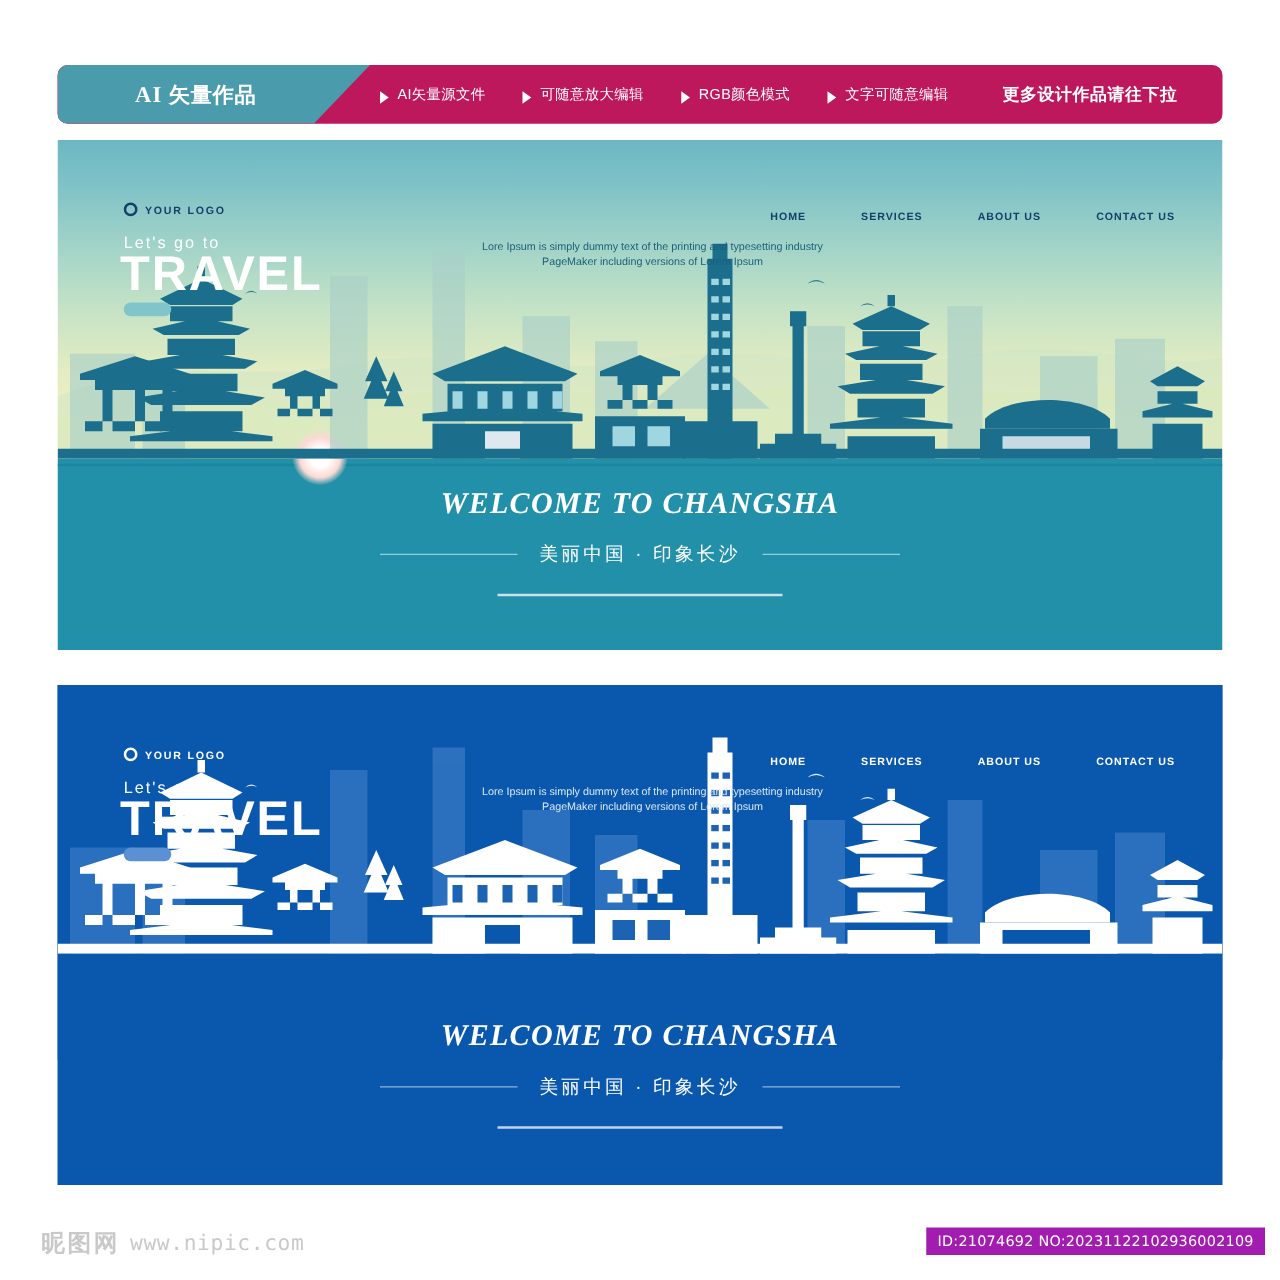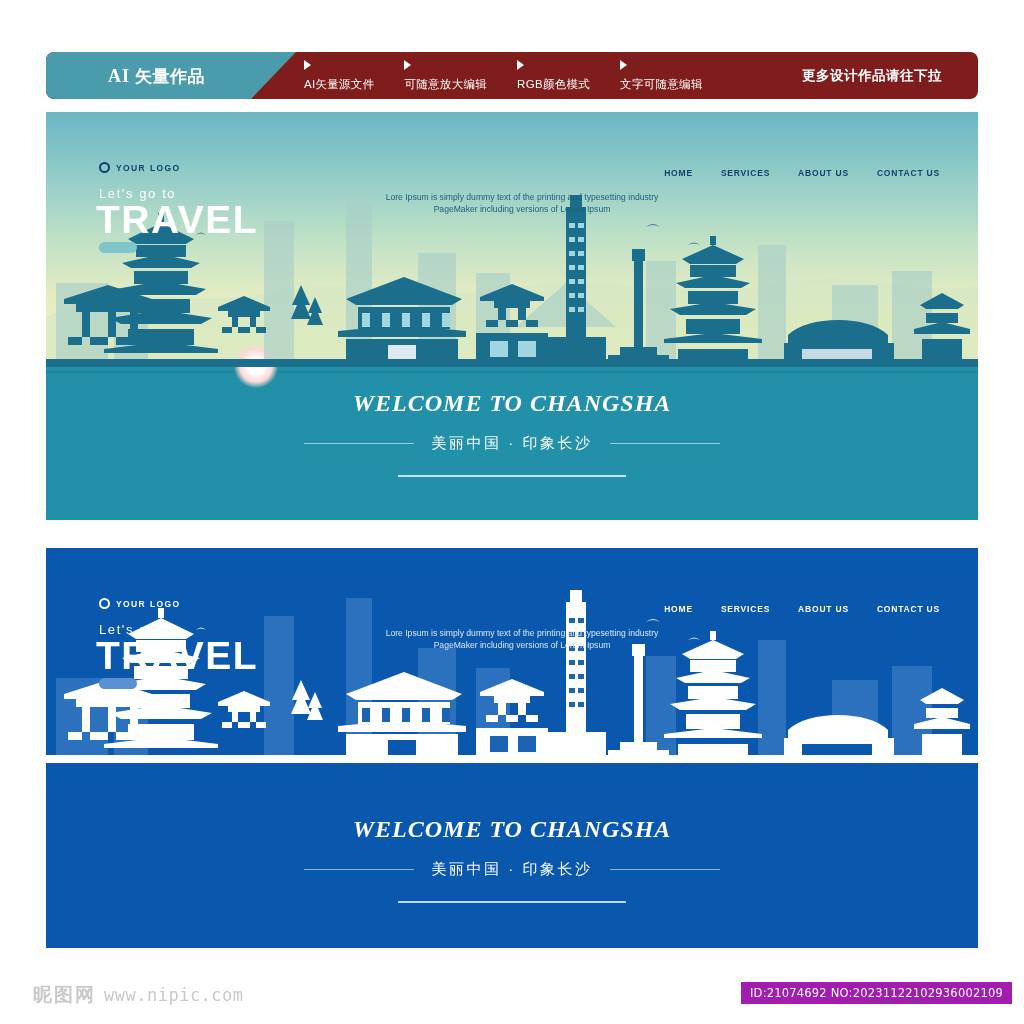--- a/index.html
+++ b/index.html
@@ -3,40 +3,40 @@
 <meta charset="utf-8">
 <style>
   * { margin:0; padding:0; box-sizing:border-box; }
   html,body { width:1024px; height:1024px; background:#ffffff;
               font-family:"Liberation Sans", sans-serif; overflow:hidden; }
   body { position:relative; }
 
   
   .featurebar{
     position:absolute; left:46px; top:52px; width:932px; height:47px;
-    border-radius:8px; overflow:hidden; background:#7f1d1d;
+    border-radius:8px; overflow:hidden; background:#be185d;
   }
   .fb-left{
     position:absolute; left:0; top:0; height:100%; width:250px;
     background:#4a9cad;
     clip-path: polygon(0 0, 100% 0, 82% 100%, 0 100%);
     border-radius:8px 0 0 8px;
   }
   .fb-left-label{
     position:absolute; left:62px; top:50%; transform:translateY(-50%);
     color:#ffffff; font-size:17px; font-weight:bold; letter-spacing:.5px;
     white-space:nowrap;
   }
   .fb-left-label .ai{ font-family:"Liberation Serif", serif; font-style:normal;
     font-size:18px; letter-spacing:1px; margin-right:5px;}
   .fb-items{
     position:absolute; left:258px; top:0; right:14px; height:100%;
     display:flex; align-items:center; gap:30px;
   }
-  .fb-item{ display:flex; align-items:flex-start; gap:7px; white-space:nowrap;flex-direction:column; }
+  .fb-item{ display:flex; align-items:flex-end; gap:7px; white-space:nowrap; }
   .fb-tri{
     width:0;height:0;border-left:7px solid #ffffff;
     border-top:5px solid transparent;border-bottom:5px solid transparent;
     display:inline-block;
   }
   .fb-text{ color:#ffffff; font-size:11.5px; letter-spacing:.3px; }
   .fb-more{ margin-left:auto; color:#ffffff; font-size:13.5px;
             font-weight:bold; letter-spacing:.5px; white-space:nowrap;
             padding-right:22px;}
 
@@ -72,21 +72,21 @@
   .letsgo{ position:absolute; left:53px; top:62px; color:#ffffff;
            font-size:13px; letter-spacing:1.6px; }
   .travel{ position:absolute; left:50px; top:74px; color:#ffffff;
            font-size:39px; font-weight:bold; letter-spacing:1.5px; }
   .pill{ position:absolute; left:53px; top:118px; width:38px; height:11px;
          border-radius:6px; background:#7fc5c9; }
   #banner2 .pill{ background:#5b90d2; }
 
   .navmenu{ position:absolute; right:38px; top:44px; display:flex; gap:28px; }
   .navmenu span{ color:#14406b; font-size:8.5px; font-weight:bold;
-                 letter-spacing:.8px; white-space:nowrap; }
+                 letter-spacing:.8px; white-space:nowrap;margin-left:16px; }
   #banner2 .navmenu span{ color:#ffffff; }
 
   .lorem{ position:absolute; left:0; right:0; top:68px; text-align:center;
           color:#1b5f7a; font-size:8.6px; line-height:11.5px; padding-left:20px;}
   #banner2 .lorem{ color:#dbe7f5; }
 
   
   .welcome{ position:absolute; left:0; width:100%; text-align:center; z-index:7; }
   #banner1 .welcome{ top:278px; }
   #banner2 .welcome{ top:268px; }

